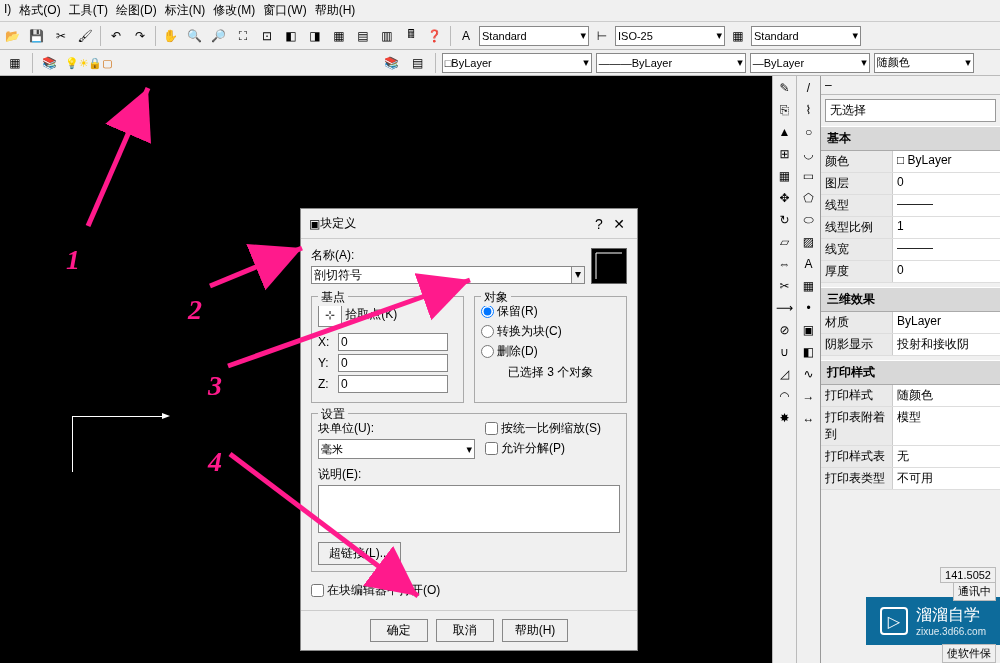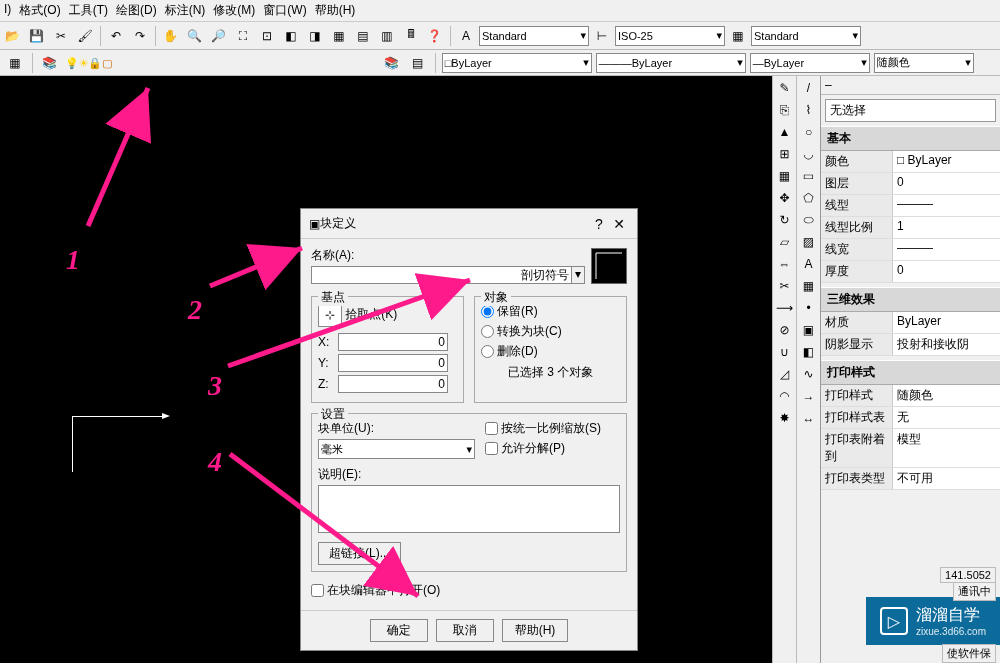--- a/index.html
+++ b/index.html
@@ -34,21 +34,21 @@
 .prop-val { flex: 1; padding: 2px 4px; background: #fff; }
 
 
 .dialog { position: absolute; left: 300px; top: 132px; width: 338px; background: #f0f0f0; border: 1px solid #888; box-shadow: 4px 4px 12px rgba(0,0,0,0.5); }
 .dlg-title { display: flex; align-items: center; padding: 6px 8px; border-bottom: 1px solid #ccc; }
 .dlg-title .t { flex: 1; font-size: 12px; }
 .dlg-close, .dlg-help { width: 20px; text-align: center; cursor: pointer; font-size: 14px; }
 .dlg-body { padding: 8px 10px; }
 .dlg-row { margin-bottom: 6px; }
 .dlg-label { font-size: 12px; margin-bottom: 2px; }
-.dlg-input { width: 100%; border: 1px solid #888; font-size: 12px; height: 18px; padding: 0 2px; background: #fff; text-align: right; }
+.dlg-input { width: 100%; border: 1px solid #888; font-size: 12px; height: 18px; padding: 0 2px; background: #fff; }
 .dlg-input-narrow { width: 110px; }
 .dlg-group { border: 1px solid #aaa; padding: 6px; position: relative; margin-top: 6px; }
 .dlg-group-title { position: absolute; top: -8px; left: 6px; background: #f0f0f0; padding: 0 3px; font-size: 12px; }
 .dlg-cols { display: flex; gap: 10px; }
 .dlg-col { flex: 1; }
 .dlg-btn { border: 1px solid #888; background: #f0f0f0; padding: 2px 10px; font-size: 12px; cursor: pointer; }
 .dlg-btn-icon { width: 24px; height: 24px; border: 1px solid #888; display: inline-flex; align-items: center; justify-content: center; background: #fff; vertical-align: middle; }
 .coord-row { display: flex; align-items: center; gap: 4px; margin-bottom: 3px; }
 .coord-row label { width: 16px; }
 .radio-row { display: flex; align-items: center; gap: 3px; margin-bottom: 3px; font-size: 12px; }
@@ -350,26 +350,26 @@
         <div class="prop-label">阴影显示</div>
         <div class="prop-val">投射和接收阴</div>
       </div>
 
     <div class="prop-group-h">打印样式</div>
     <div class="prop-row">
         <div class="prop-label">打印样式</div>
         <div class="prop-val">随颜色</div>
       </div>
     <div class="prop-row">
+        <div class="prop-label">打印表附着到</div>
+        <div class="prop-val">模型</div>
+      </div>
+    <div class="prop-row">
         <div class="prop-label">打印样式表</div>
         <div class="prop-val">无</div>
-      </div>
-    <div class="prop-row">
-        <div class="prop-label">打印表附着到</div>
-        <div class="prop-val">模型</div>
       </div>
     <div class="prop-row">
         <div class="prop-label">打印表类型</div>
         <div class="prop-val">不可用</div>
       </div>
   </div>
 </div>
 
 <div class="watermark">
   <div class="logo">▷</div>

